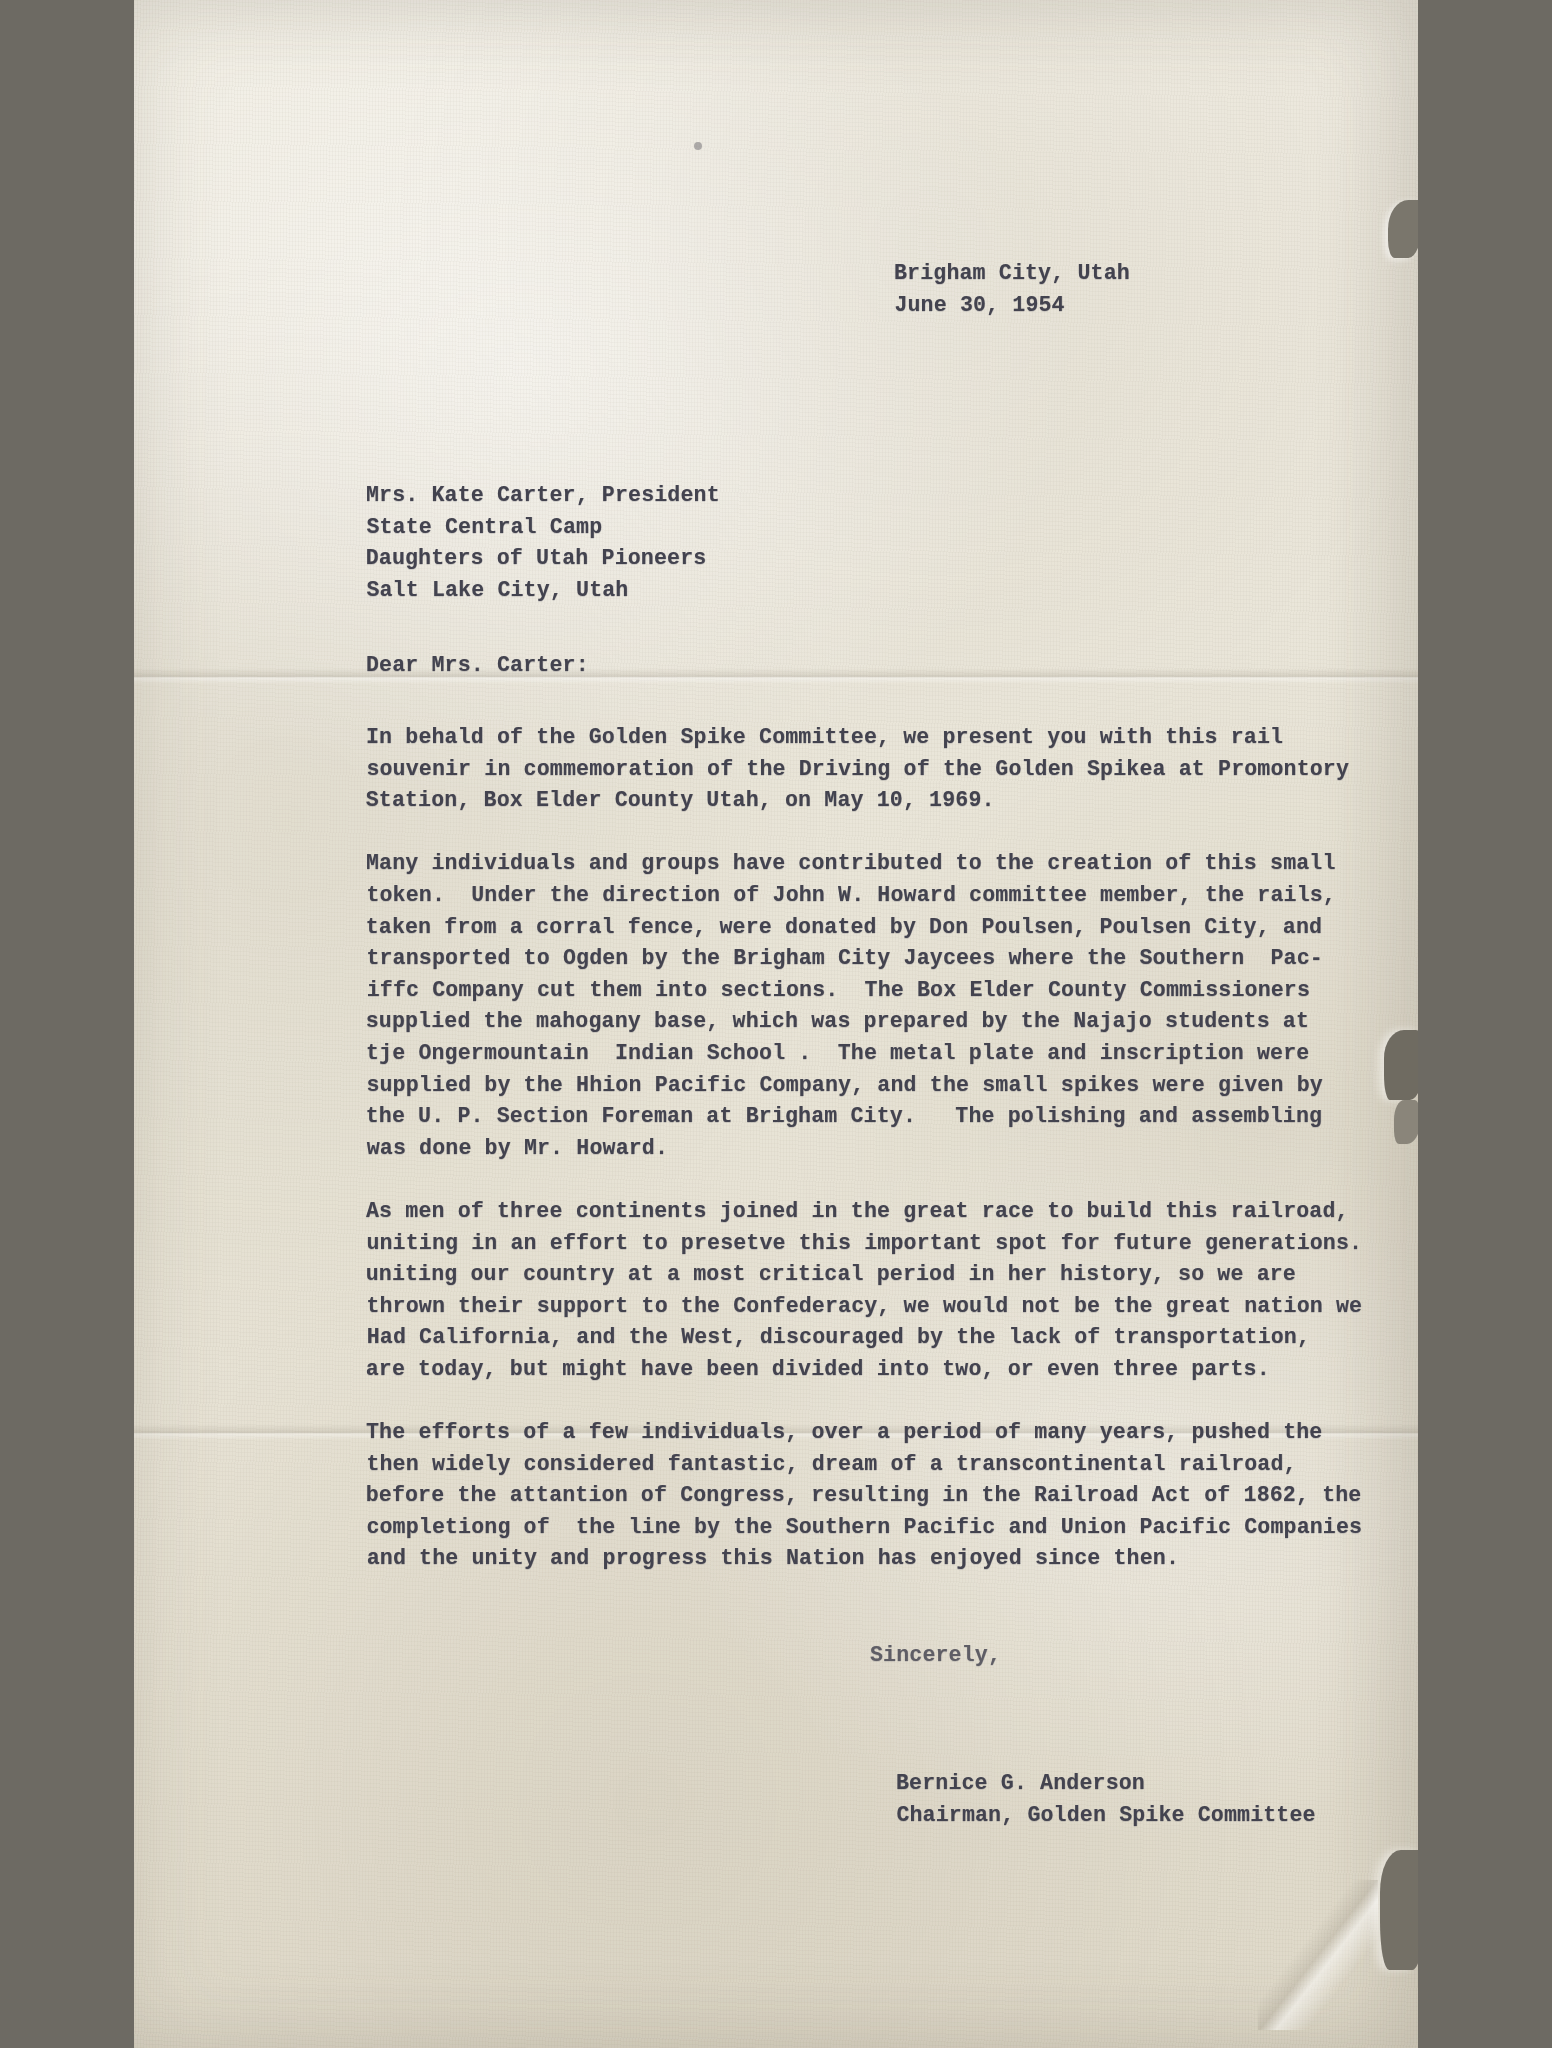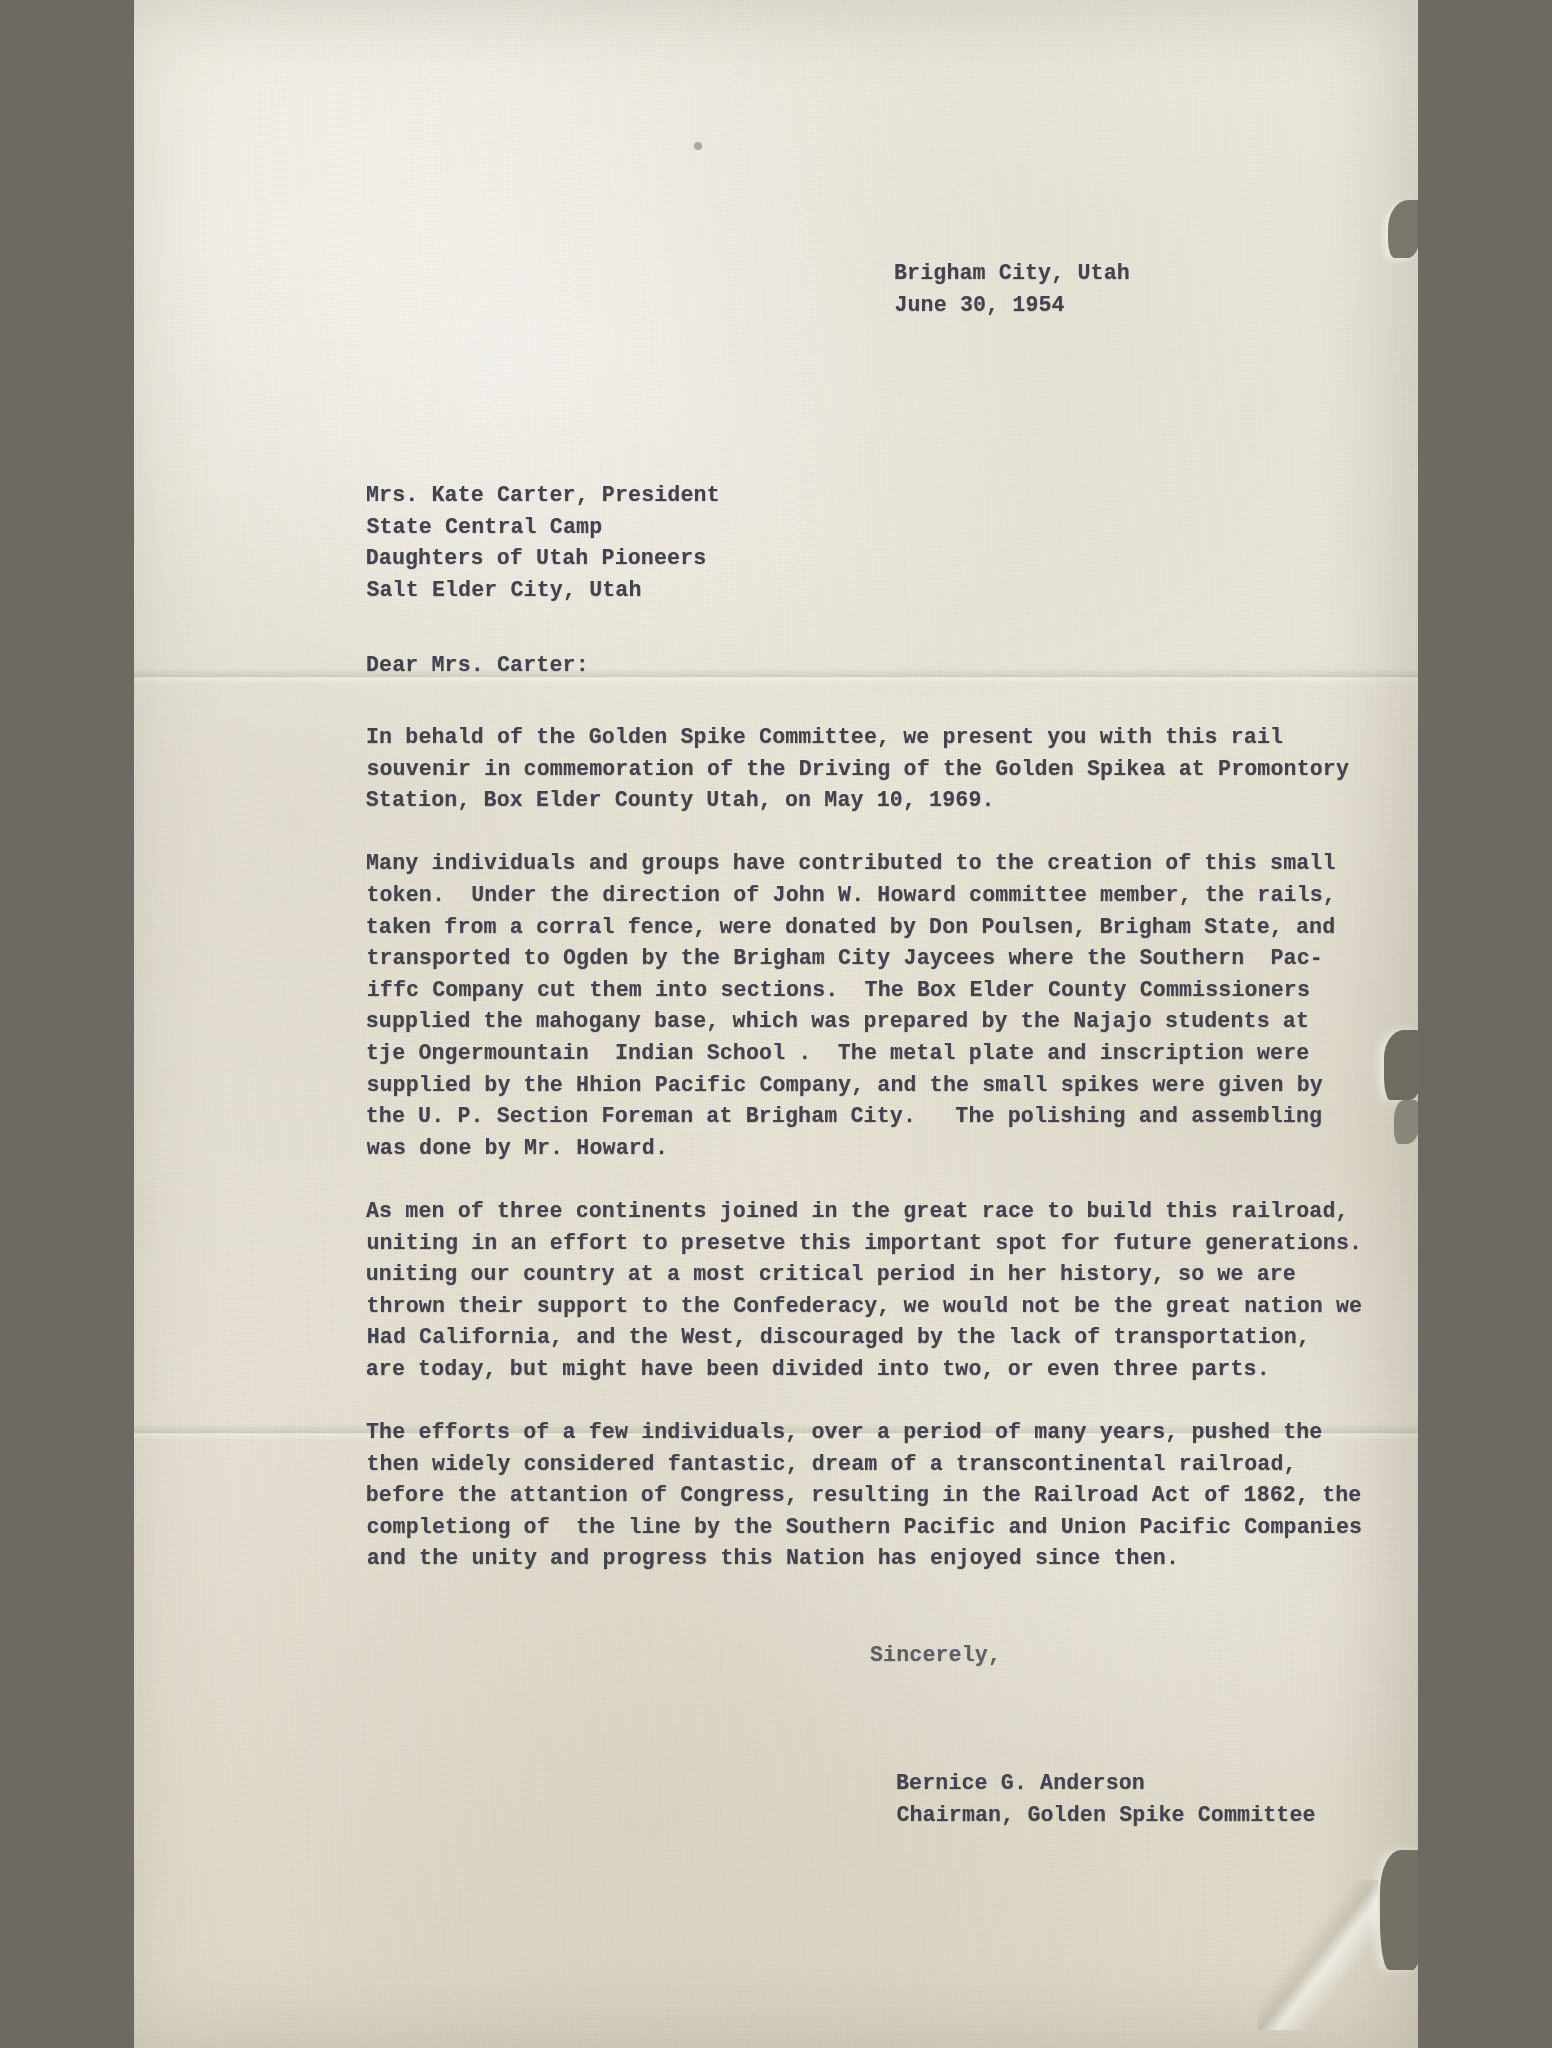--- a/index.html
+++ b/index.html
@@ -156,40 +156,40 @@
 
   <div class="block" id="datelineBlock">
     <div class="line">Brigham City, Utah</div>
     <div class="line">June 30, 1954</div>
   </div>
 
   <div class="block" id="addressBlock">
     <div class="line">Mrs. Kate Carter, President</div>
     <div class="line">State Central Camp</div>
     <div class="line">Daughters of Utah Pioneers</div>
-    <div class="line">Salt Elder City, Utah</div>
+    <div class="line">Salt Lake City, Utah</div>
   </div>
 
   <div class="block" id="salutationBlock">
     <div class="line">Dear Mrs. Carter:</div>
   </div>
 
   <div class="block" id="bodyBlock">
 
     <div>
       <div class="line">In behald of the Golden Spike Committee, we present you with this rail</div>
       <div class="line">souvenir in commemoration of the Driving of the Golden Spikea at Promontory</div>
       <div class="line">Station, Box Elder County Utah, on May 10, 1969.</div>
     </div>
     <div class="blank">&nbsp;</div>
 
     <div>
       <div class="line">Many individuals and groups have contributed to the creation of this small</div>
       <div class="line">token.  Under the direction of John W. Howard committee member, the rails,</div>
-      <div class="line">taken from a corral fence, were donated by Don Poulsen, Brigham State, and</div>
+      <div class="line">taken from a corral fence, were donated by Don Poulsen, Poulsen City, and</div>
       <div class="line">transported to Ogden by the Brigham City Jaycees where the Southern  Pac-</div>
       <div class="line">iffc Company cut them into sections.  The Box Elder County Commissioners</div>
       <div class="line">supplied the mahogany base, which was prepared by the Najajo students at</div>
       <div class="line">tje Ongermountain  Indian School .  The metal plate and inscription were</div>
       <div class="line">supplied by the Hhion Pacific Company, and the small spikes were given by</div>
       <div class="line">the U. P. Section Foreman at Brigham City.   The polishing and assembling</div>
       <div class="line">was done by Mr. Howard.</div>
     </div>
     <div class="blank">&nbsp;</div>
 

